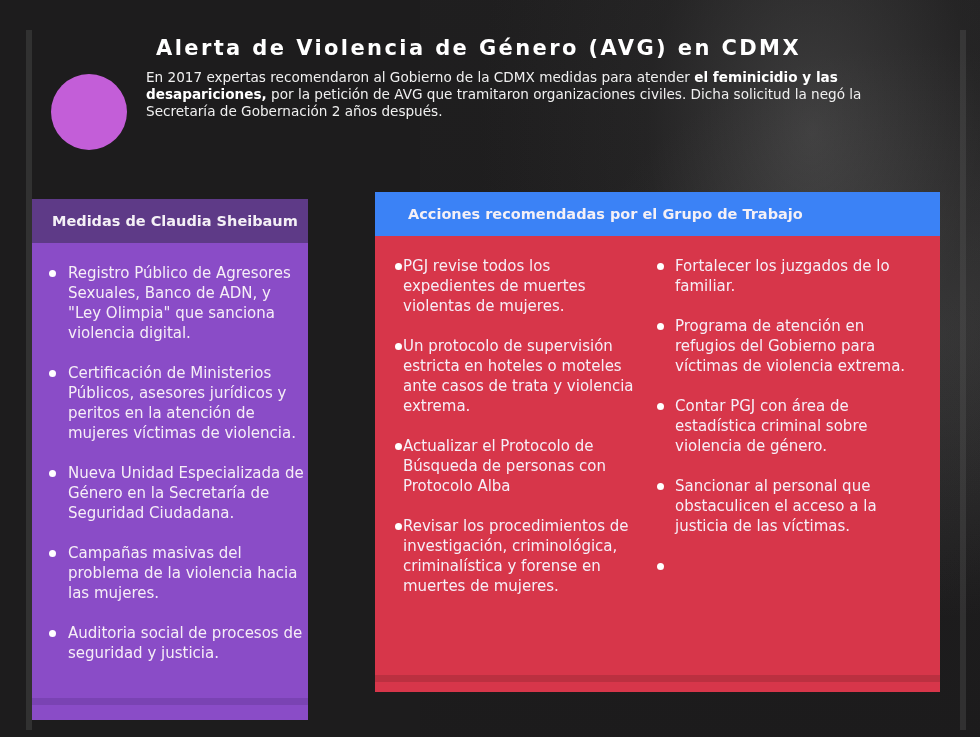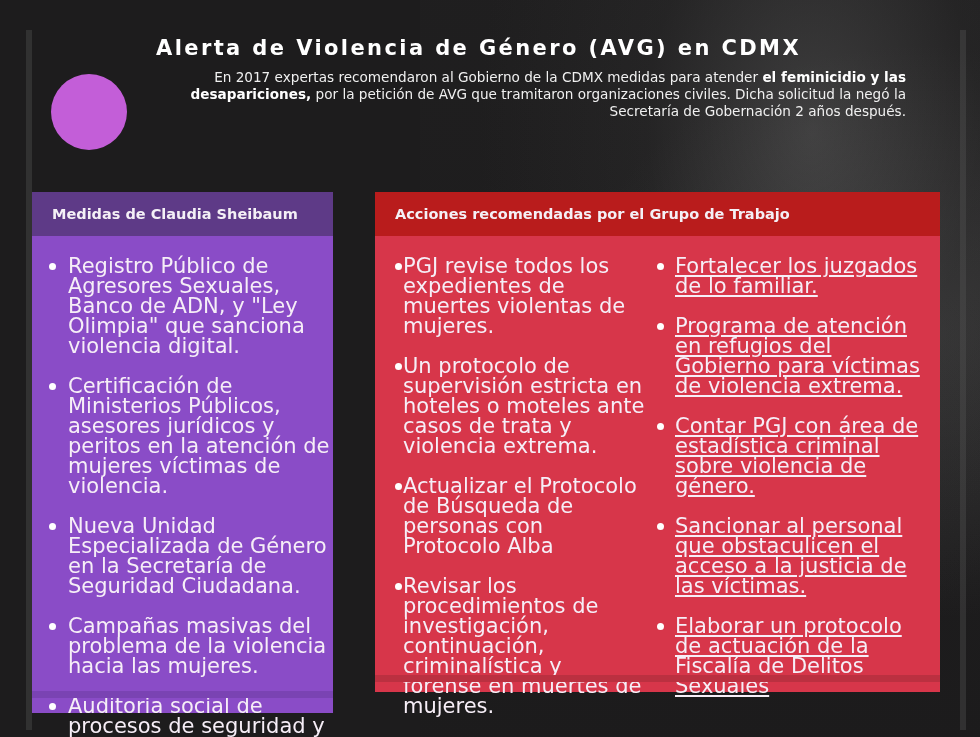--- a/index.html
+++ b/index.html
@@ -27,51 +27,51 @@
     .title {
       position:absolute; left:146px; top:36px;
       font-size:21px; font-weight:bold; letter-spacing:2.4px;
       white-space:nowrap;
       margin-left:10px;
     }
     .intro {
       position:absolute; left:146px; top:69px; width:760px;
       font-size:13.6px; line-height:17px; color:#f0f0f0;
     }
-    .intro p { margin:0 0 6px 0;text-align:right; }
+    .intro p { margin:0 0 6px 0; }
     .intro b { color:#ffffff; }
 
     .panel { position:absolute; }
     .panel-head {
       height:44px; display:flex; align-items:center;
       font-weight:bold; font-size:14.5px; color:#f4f0f6;
     }
     .panel-body { position:relative; }
     .panel ul { list-style:none; margin:0; padding:0; }
     .panel li {
-      position:relative; padding-left:36px; font-size:21px; line-height:20px;
+      position:relative; padding-left:36px; font-size:15px; line-height:20px;
       margin-bottom:20px; color:#f6eef7;
     }
     .bullet {
       position:absolute; left:17px; top:7px; width:7px; height:7px;
       border-radius:50%; background:#ffffff;
     }
     .sep { position:absolute; left:0; right:0; height:7px; }
 
-    #panel-purple { left:32px; top:192px; width:301px; height:521px; background:#8a4cc7; }
+    #panel-purple { left:32px; top:199px; width:276px; height:521px; background:#8a4cc7; }
     #panel-purple .panel-head { background:#5e3a87; padding-left:20px; }
     #panel-purple ul { padding-top:20px; }
     #panel-purple .sep { top:499px; background:#7a43b3; }
 
     #panel-red { left:375px; top:192px; width:565px; height:500px; background:#d7364a; }
-    #panel-red .panel-head { background:#b91c1c; padding-left:20px; }
+    #panel-red .panel-head { background:#3b82f6; padding-left:33px; }
     #panel-red .cols { display:flex; padding-top:20px; }
     #panel-red .col1 { width:270px; }
     #panel-red .col2 { width:280px; }
-    #panel-red .col2 li { padding-left:30px;text-decoration:underline; }
+    #panel-red .col2 li { padding-left:30px; }
     #panel-red .col2 .bullet { left:12px; }
     #panel-red li { padding-left:28px; }
     #panel-red .col1 .bullet { left:20px; }
     #panel-red .sep { top:483px; background:#bb3040; }
   </style>
 </head>
 <body>
 
 <div class="bg-photo"></div>
 <div class="bg-pillar" style="left:26px;"></div>
@@ -100,25 +100,25 @@
 </div>
 
 <div class="panel" id="panel-red">
   <div class="panel-head">Acciones recomendadas por el Grupo de Trabajo</div>
   <div class="panel-body">
     <div class="cols">
       <ul class="col1">
         <li><span class="bullet"></span><span>PGJ revise todos los expedientes  de muertes violentas de mujeres.</span></li>
         <li><span class="bullet"></span><span>Un protocolo de supervisión estricta en hoteles o moteles ante casos de trata y violencia extrema.</span></li>
         <li><span class="bullet"></span><span>Actualizar el Protocolo de Búsqueda de personas con Protocolo Alba</span></li>
-        <li><span class="bullet"></span><span>Revisar los procedimientos de investigación, continuación, criminalística y forense en muertes de mujeres.</span></li>
+        <li><span class="bullet"></span><span>Revisar los procedimientos de investigación, criminológica, criminalística y forense en muertes de mujeres.</span></li>
       </ul>
       <ul class="col2">
         <li><span class="bullet"></span><span>Fortalecer los juzgados de lo familiar.</span></li>
         <li><span class="bullet"></span><span>Programa de atención en refugios del Gobierno para víctimas de violencia extrema.</span></li>
         <li><span class="bullet"></span><span>Contar PGJ con área de estadística criminal sobre violencia de género.</span></li>
         <li><span class="bullet"></span><span>Sancionar al personal que obstaculicen el acceso a la justicia de las víctimas.</span></li>
-        <li><span class="bullet"></span><span>Elaborar un protocolo de actuación de la Fiscalía de Delitos Sexuales</span></li>
+        <li><span class="bullet"></span></li>
       </ul>
     </div>
   </div>
   <div class="sep"></div>
 </div>
 
 </body></html>

